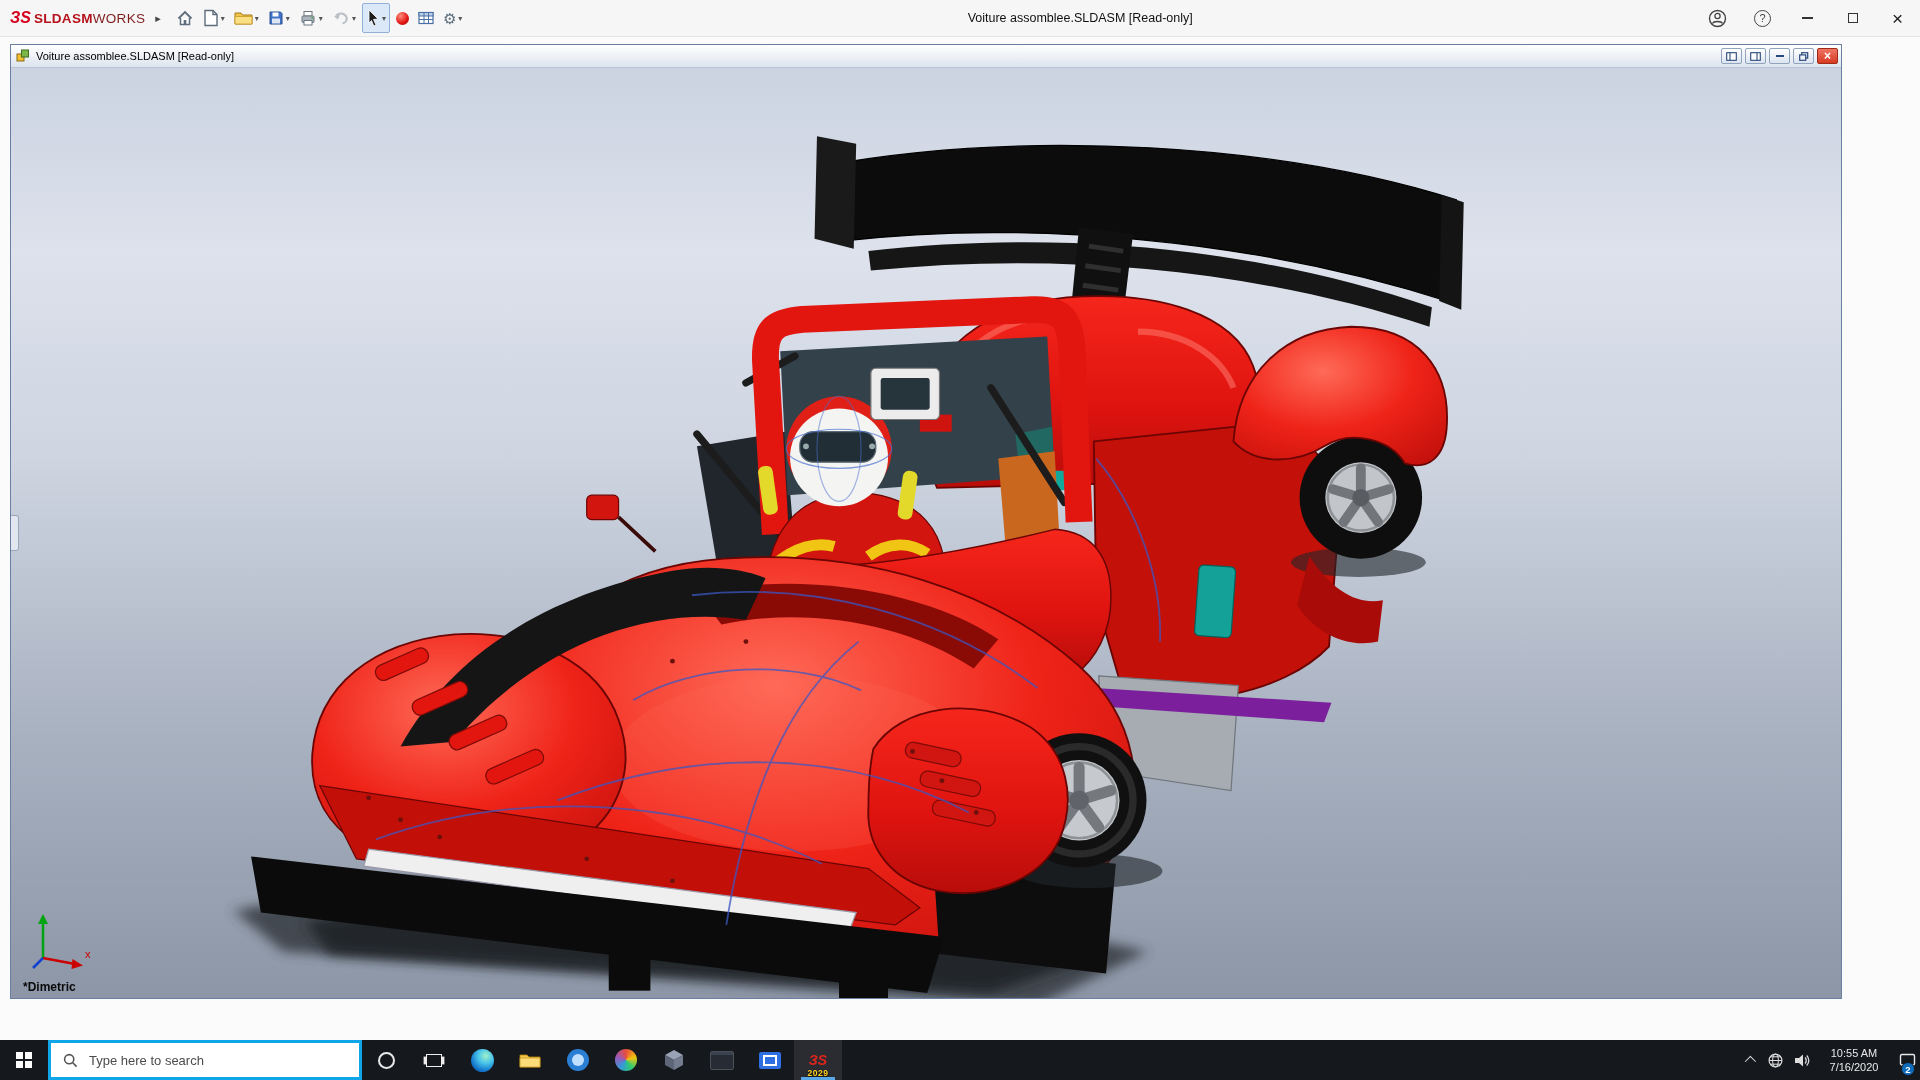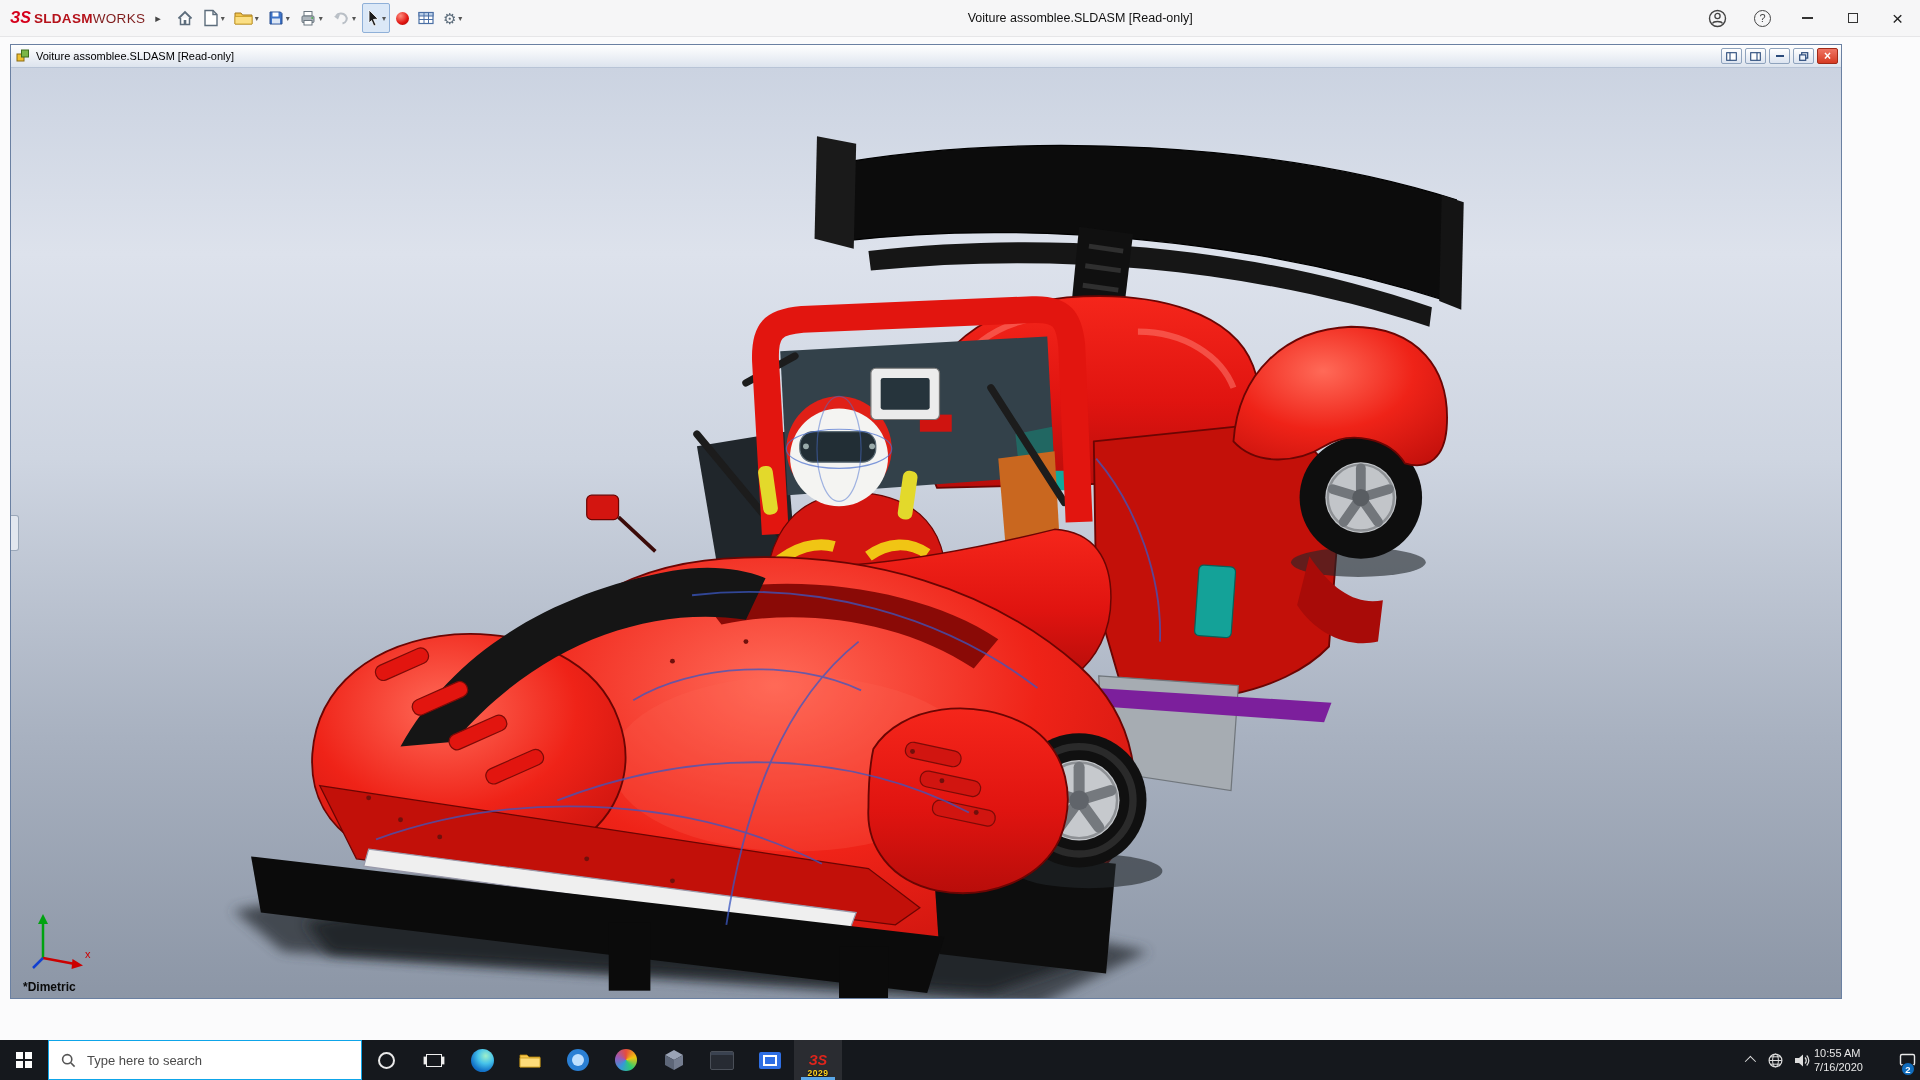--- a/index.html
+++ b/index.html
@@ -52,21 +52,21 @@
   .view-label{position:absolute;left:12px;bottom:4px;font-size:12px;font-weight:bold;color:#0a0a0a;}
   .left-handle{position:absolute;left:0;top:calc(50% - 18px);width:7px;height:34px;background:#e2e7ef;
                border:1px solid #9aa7b8;border-left:none;border-radius:0 3px 3px 0;}
 
   
   .taskbar{position:absolute;left:0;right:0;bottom:0;height:40px;background:#15181d;
            display:flex;align-items:stretch;color:#e8e8e8;z-index:5;}
   .tbtn{width:48px;display:flex;align-items:center;justify-content:center;flex:0 0 auto;}
   .start-logo{display:grid;grid-template-columns:7px 7px;grid-template-rows:7px 7px;gap:1.5px;}
   .start-logo div{background:#fdfdfd;}
-  .search{width:314px;background:#fff;border:1px solid #0ea5e9;display:flex;align-items:center;gap:9px;
+  .search{width:314px;background:#fff;border:3px solid #0ea5e9;display:flex;align-items:center;gap:9px;
           padding-left:12px;box-sizing:border-box;flex:0 0 auto;}
   .search input{border:0;outline:0;font-size:13px;color:#333;width:250px;background:transparent;font-family:inherit;}
   .search input::placeholder{color:#4b4b4b;opacity:1;}
   .cortana-ring{width:17px;height:17px;border:2px solid #e9e9e9;border-radius:50%;box-sizing:border-box;}
   .taskview-glyph{width:16px;height:13px;border:1.6px solid #eee;box-sizing:border-box;
                   box-shadow:-5px 0 0 -2.6px #eee, 5px 0 0 -2.6px #eee;}
   .i-edge{width:23px;height:23px;border-radius:50%;
           background:radial-gradient(circle at 64% 30%, #9ff0c9 0%, #46c2ea 36%, #1272c8 70%, #0a55a4 100%);}
   .i-compass{width:22px;height:22px;border-radius:50%;background:#2a7fd4;position:relative;}
   .i-compass::after{content:"";position:absolute;inset:5px;border-radius:50%;background:#bfe0ff;}
@@ -78,21 +78,21 @@
   .i-bluetile i{display:block;width:10px;height:7px;border:2px solid #fff;}
   .sw-btn{position:relative;background:rgba(255,255,255,.09);}
   .sw-logo{font-weight:bold;font-style:italic;font-size:14px;color:#e0251c;}
   .sw-year{position:absolute;bottom:2px;left:50%;transform:translateX(-50%);font-size:8.5px;font-weight:bold;
            color:#ffd21e;text-shadow:0 1px 2px #000;letter-spacing:.5px;}
   .sw-underline{position:absolute;bottom:0;left:7px;right:7px;height:3px;background:#5aa7e8;}
   .tray{margin-left:auto;display:flex;align-items:stretch;}
   .tray .tbtn{width:26px;}
   .chevron-up{width:7px;height:7px;border-top:1.7px solid #ddd;border-right:1.7px solid #ddd;
               transform:rotate(-45deg) translateY(2px);}
-  .clock{width:80px;display:flex;flex-direction:column;align-items:flex-start;justify-content:center;
+  .clock{width:80px;display:flex;flex-direction:column;align-items:center;justify-content:center;
          font-size:11px;line-height:1.3;flex:0 0 auto;}
   .action{width:42px;position:relative;}
   .badge{position:absolute;right:5px;bottom:4px;min-width:14px;height:14px;border-radius:7px;background:#0f6cbd;
          color:#fff;font-size:9.5px;font-weight:bold;display:flex;align-items:center;justify-content:center;
          border:1px solid #15181d;box-sizing:border-box;padding:0 2px;}
 </style>
 </head>
 <body>
 
 <div class="screen">

